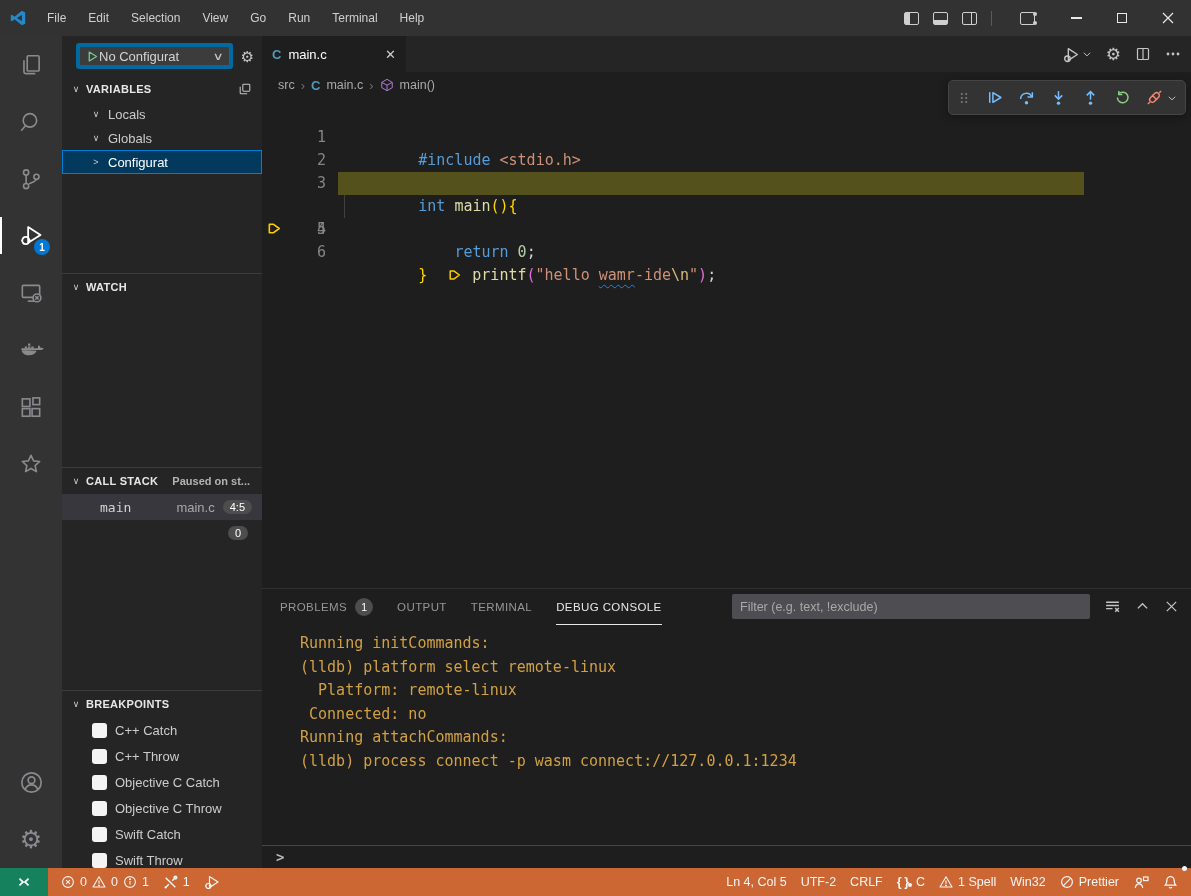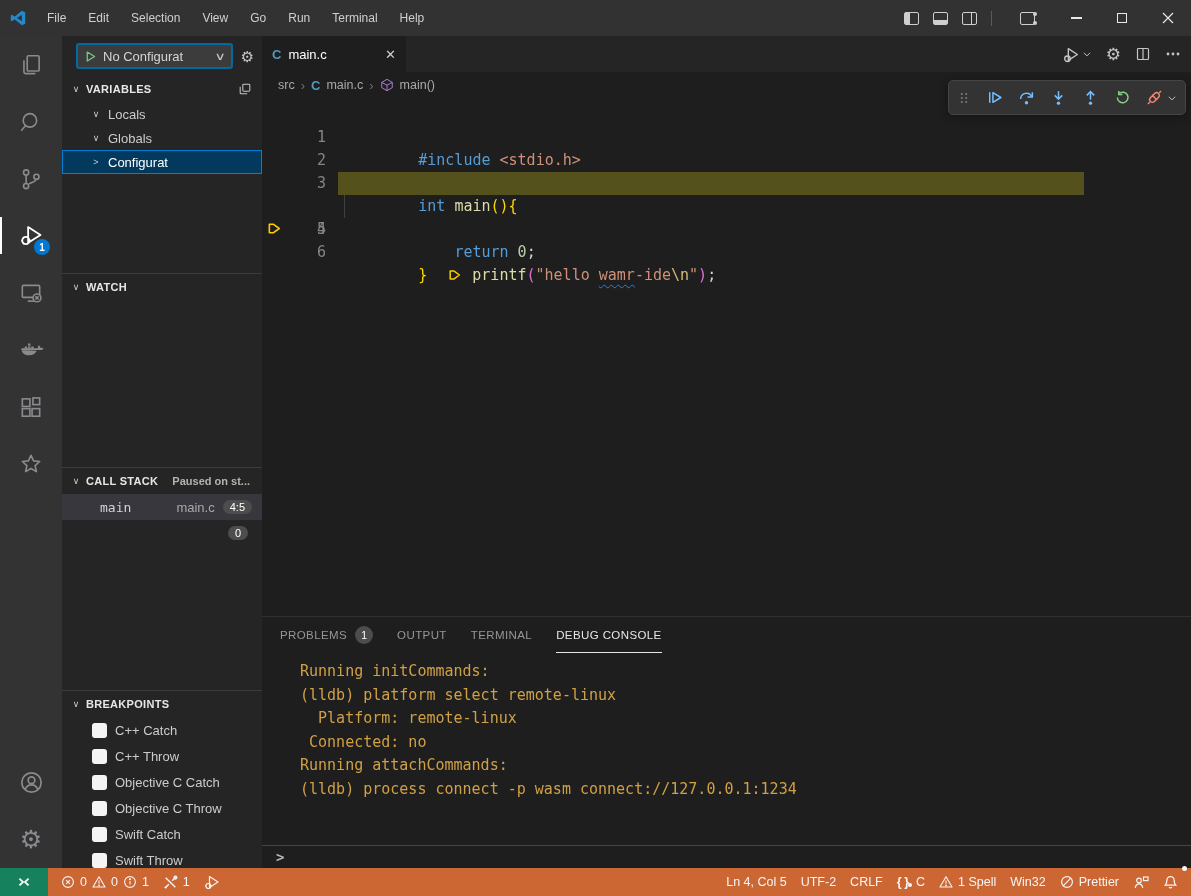--- a/index.html
+++ b/index.html
@@ -35,22 +35,22 @@
   .act-item{height:57px;display:flex;align-items:center;justify-content:center;position:relative;color:#8a8a8f;}
   .act-item.active{color:#ffffff;}
   .act-item.active::before{content:"";position:absolute;left:0;top:10px;bottom:10px;width:2px;background:#ffffff;}
   .act-badge{position:absolute;right:12px;bottom:9px;min-width:16px;height:16px;border-radius:50%;
     background:var(--accent);color:#fff;font-size:10px;font-weight:bold;display:flex;align-items:center;justify-content:center;}
   .act-spacer{flex:1;}
   .gear-glyph{font-size:25px;color:#8a8a8f;line-height:1;}
   
   .sidebar{width:200px;background:#252526;flex-shrink:0;display:flex;flex-direction:column;font-size:13px;}
   .debug-config-row{height:40px;display:flex;align-items:center;padding:0 8px 0 14px;gap:8px;}
-  .config-box{flex:1;height:26px;background:#3c3c3c;border:2px solid #0369a1;border-radius:3px;
-    display:flex;align-items:center;padding:0 6px;gap:6px;}
+  .config-box{flex:1;height:26px;background:#3c3c3c;border:4px solid #0369a1;border-radius:3px;
+    display:flex;align-items:center;padding:0 6px;}
   .config-label{flex:1;font-size:13px;color:#d4d4d4;white-space:nowrap;overflow:hidden;}
   .chev-down{font-size:11px;color:#c5c5c5;transform:scaleX(1.4);}
   .gear-small{font-size:15px;color:#c5c5c5;line-height:1;}
   .section{border-top:1px solid #3c3c3c;overflow:hidden;}
   .section.first{border-top:none;}
   .sec-header{height:26px;display:flex;align-items:center;padding:0 8px;gap:4px;}
   .sec-chev{font-size:9px;color:#cccccc;width:12px;text-align:center;}
   .sec-title{font-size:11px;font-weight:bold;letter-spacing:.3px;color:#e7e7e7;}
   .sec-note{margin-left:auto;font-size:11px;font-weight:bold;color:#b3b3b3;padding-right:4px;white-space:nowrap;}
   .tree-row{height:24px;display:flex;align-items:center;padding:0 8px 0 28px;gap:6px;color:#cccccc;}
@@ -89,21 +89,21 @@
   .inline-arrow{display:none;position:relative;width:36px;vertical-align:top;}
   .code-line.current .inline-arrow{display:inline-block;height:23px;}
   .inline-arrow svg{position:absolute;left:12px;top:4px;}
   .kw{color:#569cd6}.fn{color:#dcdcaa}.str{color:#ce9178}.esc{color:#d7ba7d}
   .num{color:#b5cea8}.fg{color:#d4d4d4}.br1{color:#ffd700}.br2{color:#da70d6}
   .sq{text-decoration:underline wavy #2f7fd6 1px;text-underline-offset:4px;}
   .indent-guide{position:absolute;left:82px;top:74px;width:1px;height:46px;background:#404040;}
   .debug-toolbar{position:absolute;top:44px;right:5px;height:35px;background:#333334;border:1px solid #454545;
     border-radius:5px;box-shadow:0 2px 8px rgba(0,0,0,.35);display:flex;align-items:center;padding:0 8px;gap:15px;z-index:5;}
   
-  .panel{height:252px;background:#1e1e1e;border-top:1px solid #303031;display:flex;flex-direction:column;position:relative;}
+  .panel{height:280px;background:#1e1e1e;border-top:1px solid #303031;display:flex;flex-direction:column;position:relative;}
   .panel-tabs{height:36px;display:flex;align-items:center;padding-left:18px;gap:24px;position:relative;}
   .ptab{display:flex;align-items:center;gap:8px;font-size:11.5px;letter-spacing:.4px;color:#969696;
     height:36px;line-height:36px;border-bottom:1.5px solid transparent;}
   .ptab.active{color:#e7e7e7;border-bottom-color:#e7e7e7;}
   .pbadge{background:#4d4d4d;color:#ffffff;width:18px;height:18px;border-radius:50%;font-size:10.5px;
     display:flex;align-items:center;justify-content:center;letter-spacing:0;}
   .pbadge:empty{display:none;}
   .panel-right{position:absolute;right:12px;top:5px;display:flex;align-items:center;gap:14px;}
   .filter-input{width:358px;height:25px;background:#4e4e52;border:none;border-radius:2px;color:#e0e0e0;
     font-size:12.5px;padding:0 8px;font-family:"Liberation Sans",sans-serif;}
@@ -489,20 +489,33 @@
           <div class="ptab">
             <span>TERMINAL</span>
 
           </div>
 
           <div class="ptab active">
             <span>DEBUG CONSOLE</span>
 
           </div>
         </div>
+      <div class="panel-right">
+        <input class="filter-input" placeholder="Filter (e.g. text, !exclude)" style="">
+        <svg width="17" height="17" viewBox="0 0 16 16" fill="none" stroke="#c5c5c5" stroke-width="1.3">
+          <path d="M2 4h12M2 7h12M2 10h6"></path>
+            <path d="M10.5 9.5 14 13M14 9.5 10.5 13"></path>
+        </svg>
+        <svg width="15" height="15" viewBox="0 0 16 16" fill="none" stroke="#c5c5c5" stroke-width="1.5">
+            <path d="M3 10l5-5 5 5"></path>
+          </svg>
+        <svg width="15" height="15" viewBox="0 0 16 16" fill="none" stroke="#c5c5c5" stroke-width="1.3">
+            <path d="M3 3l10 10M13 3 3 13"></path>
+          </svg>
+      </div>
       <div class="console-content">
 
       <div class="console-line">Running initCommands:</div>
           <div class="console-line">(lldb) platform select remote-linux</div>
           <div class="console-line">  Platform: remote-linux</div>
           <div class="console-line"> Connected: no</div>
           <div class="console-line">Running attachCommands:</div>
           <div class="console-line">(lldb) process connect -p wasm connect://127.0.0.1:1234</div>
         </div>
       <div class="console-input-row">

